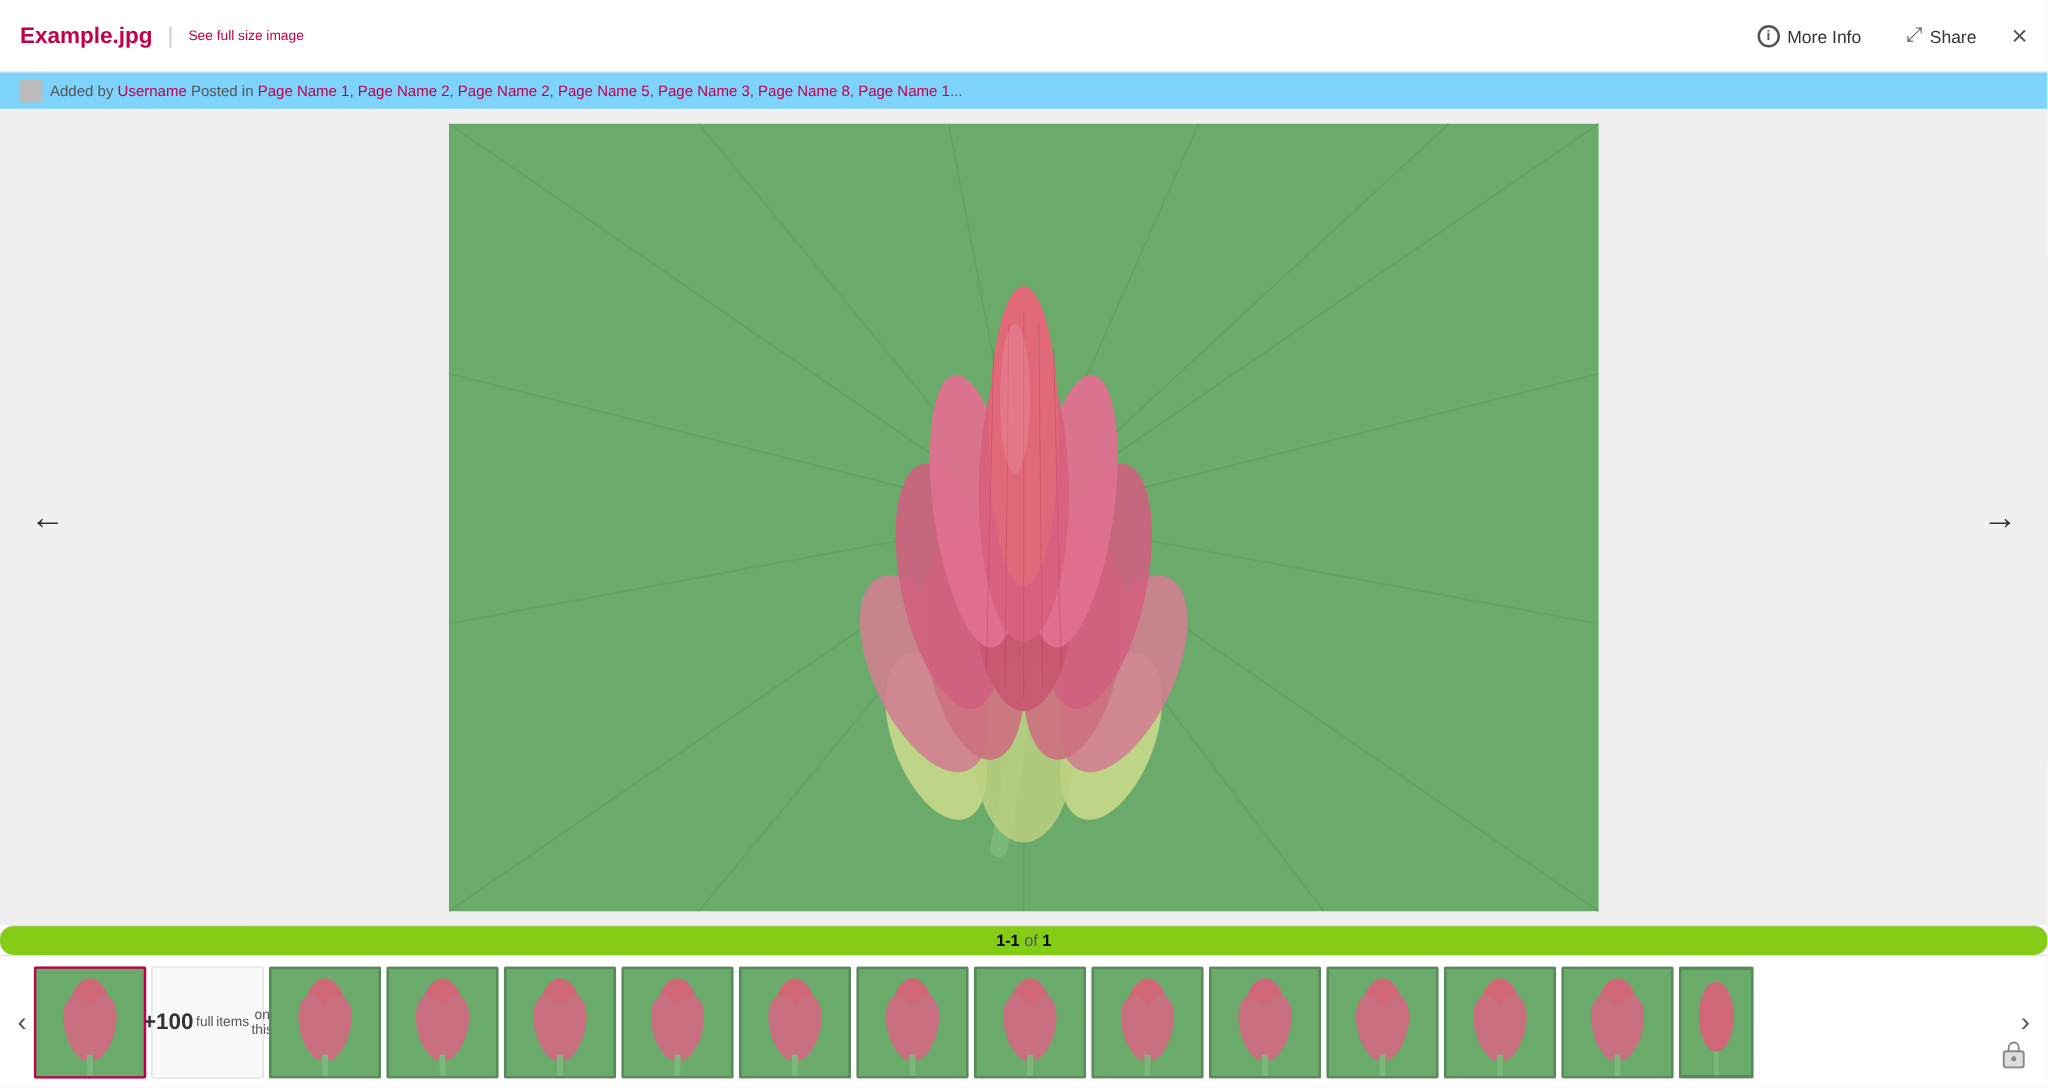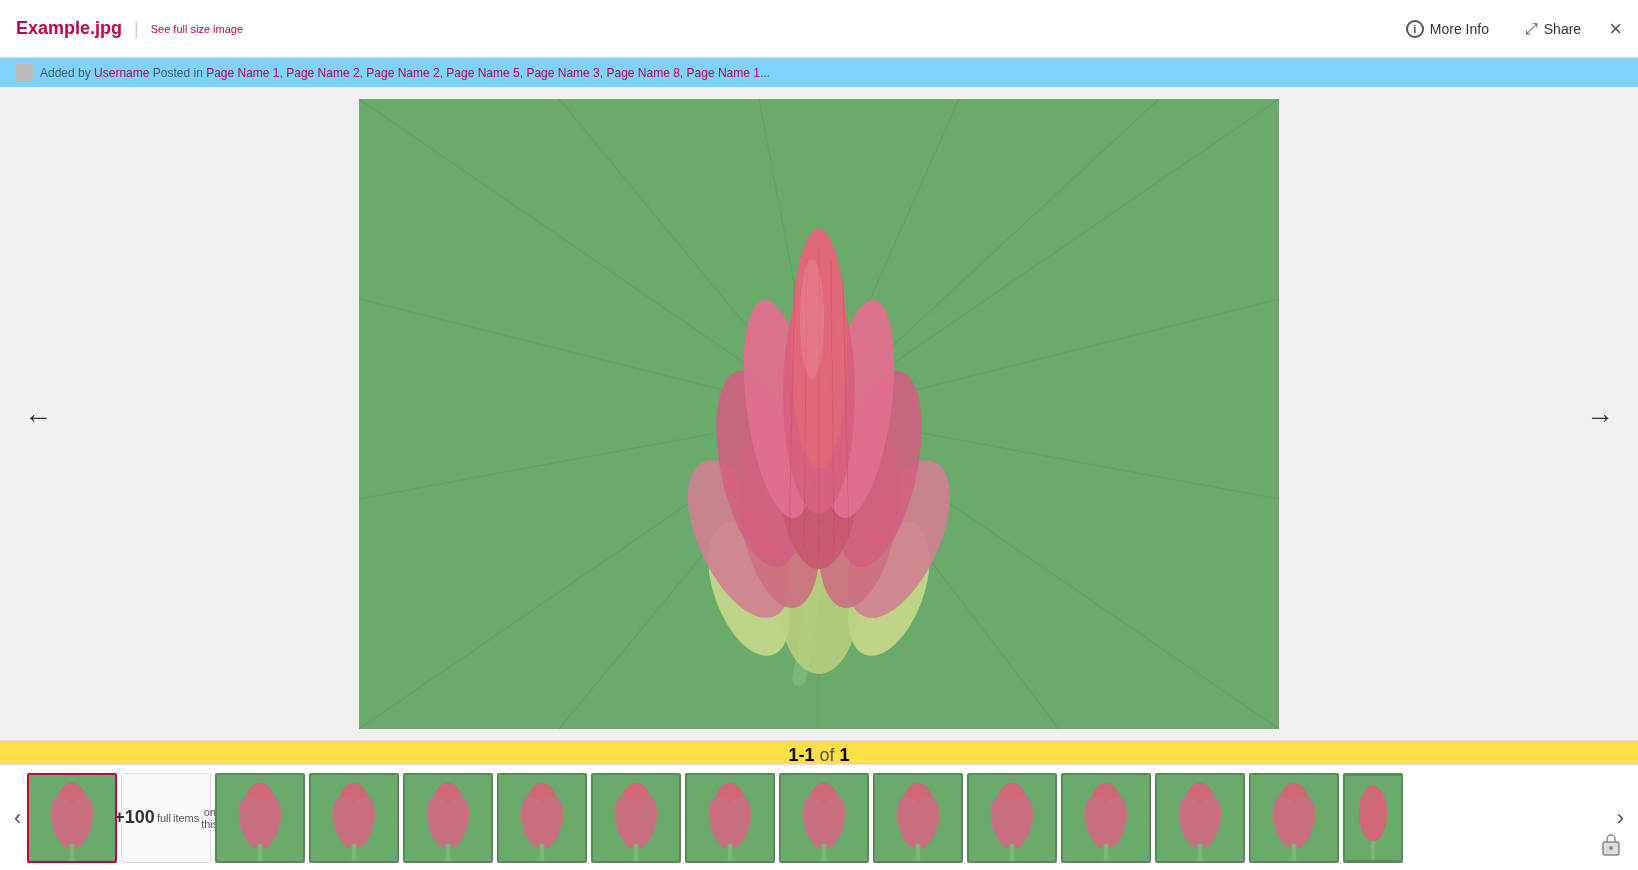--- a/index.html
+++ b/index.html
@@ -129,26 +129,27 @@
       border: none;
       z-index: 10;
       padding: 8px;
     }
     .nav-arrow.right { right: 16px; }
     .nav-arrow.left { left: 16px; }
 
     
     #pagination {
       text-align: center;
-      font-size: 18px;
+      font-size: 13px;
       color: #555;
       padding: 4px 0;
-      background: #fde047;
+      background: #84cc16;
       border-top: 1px solid #ddd;
       height: 24px;
+      border-radius: 11px;
     }
     #pagination strong { color: #000; }
 
     
     #filmstrip-area {
       display: flex;
       align-items: center;
       background: #fff;
       border-top: 1px solid #e0e0e0;
       height: 106px;

